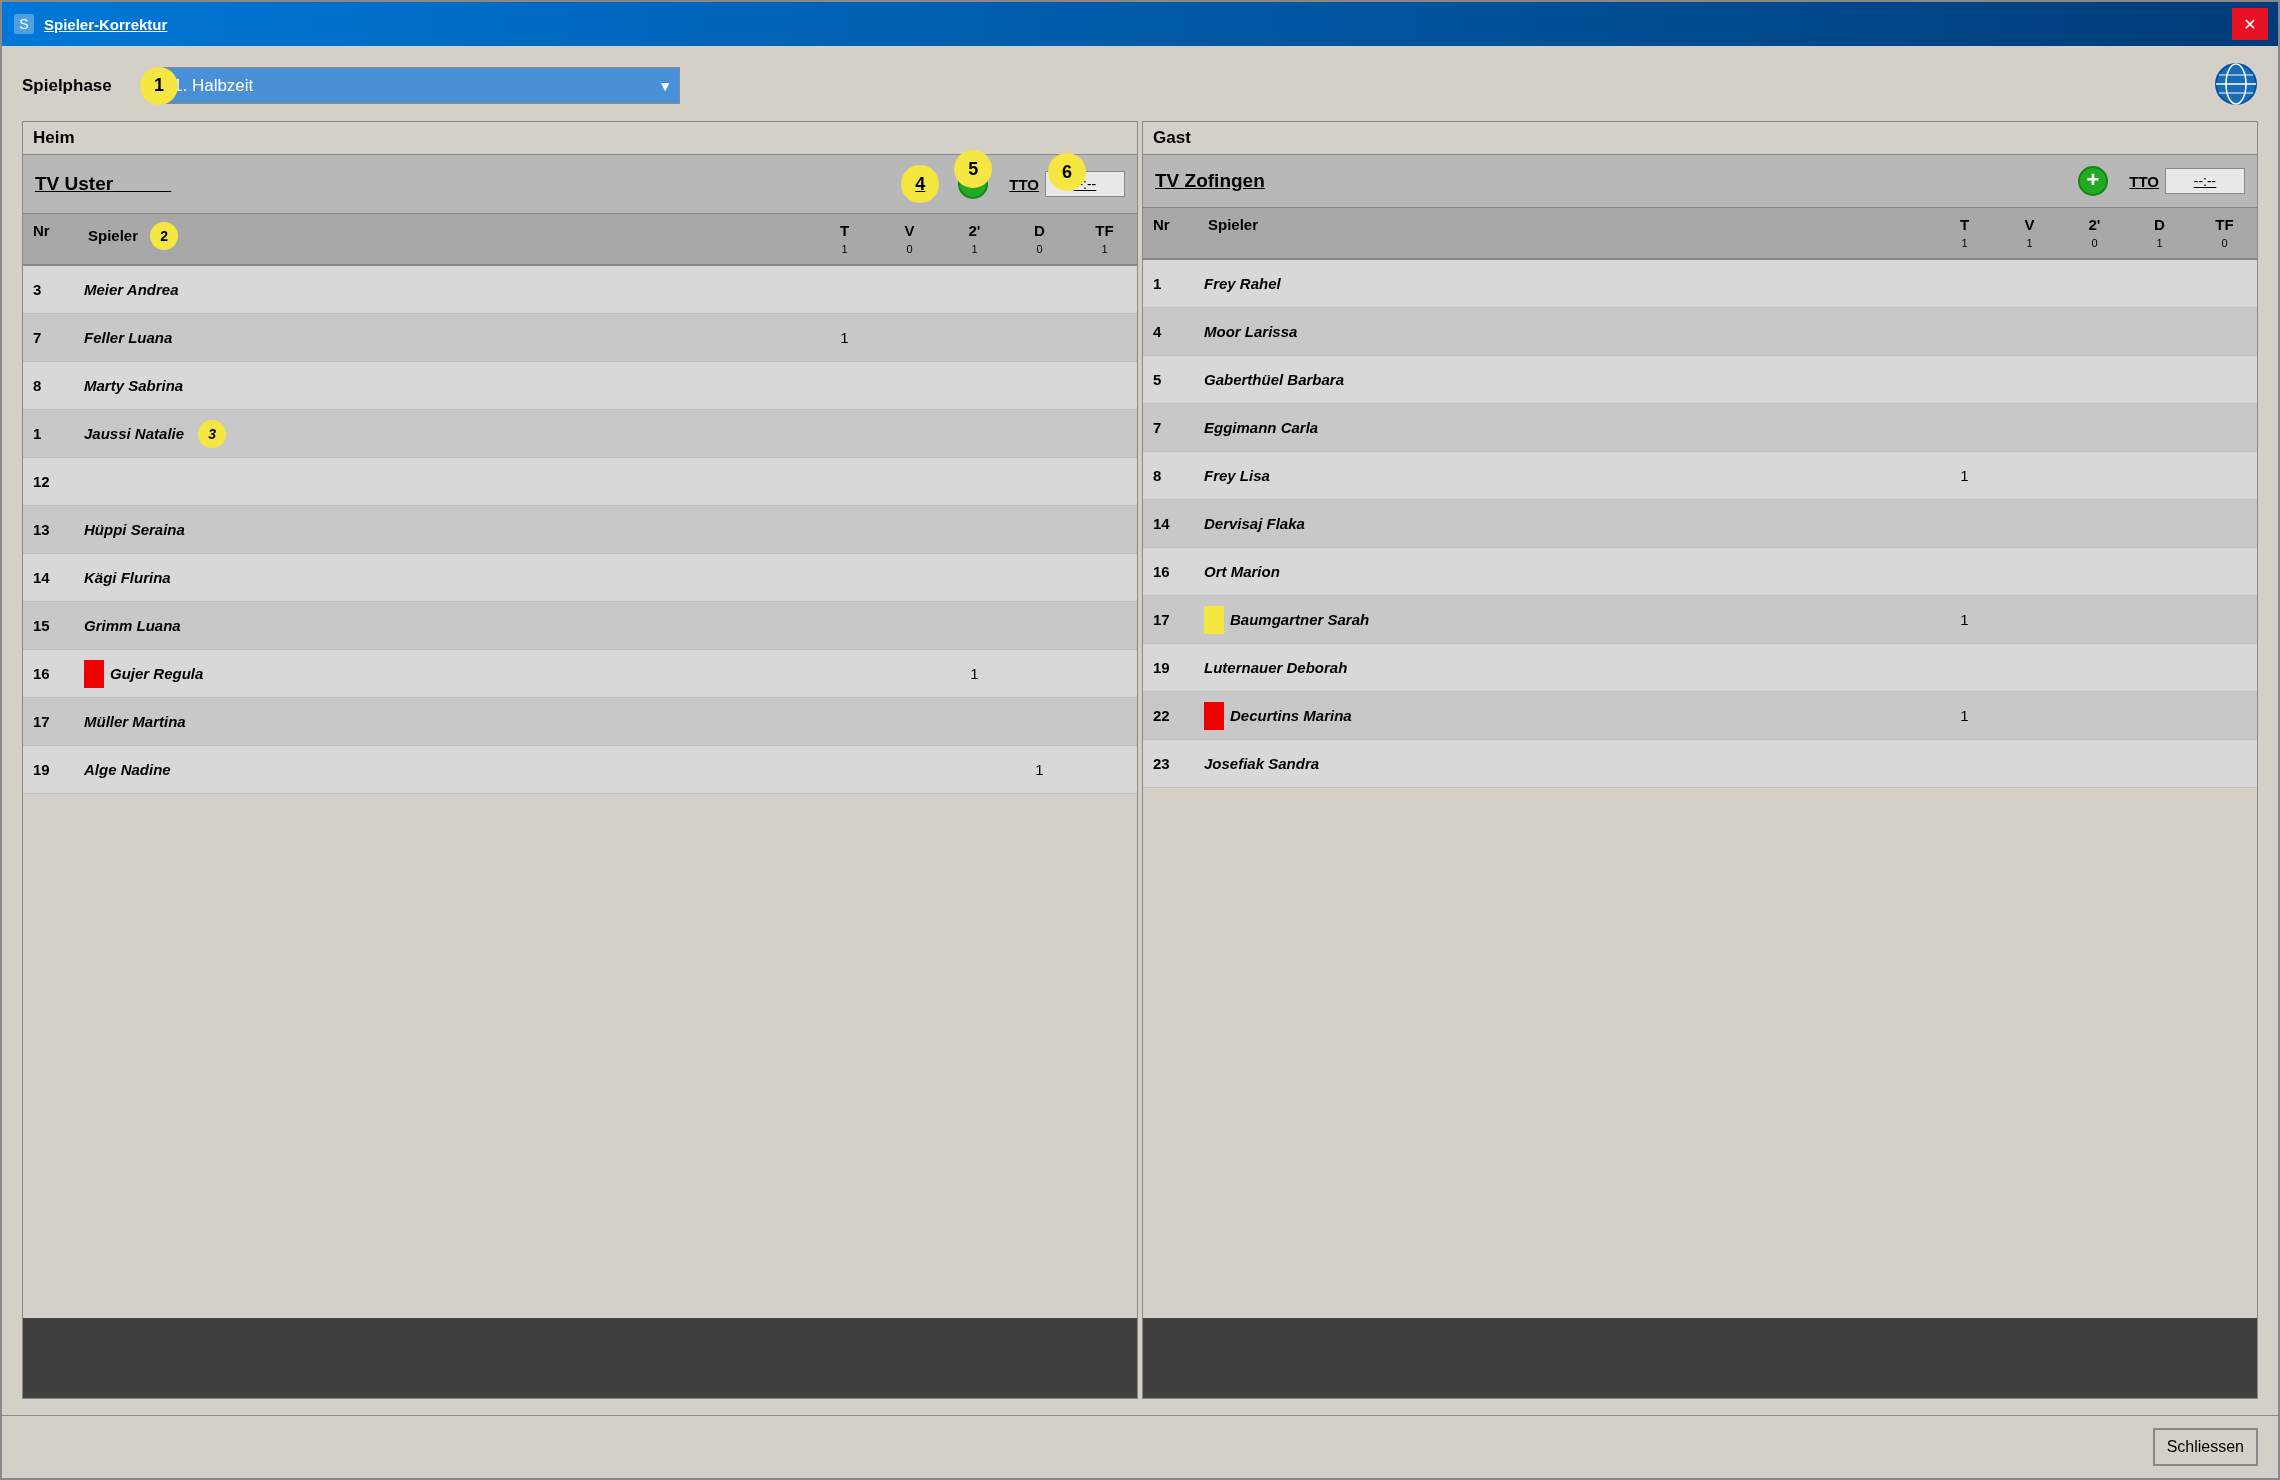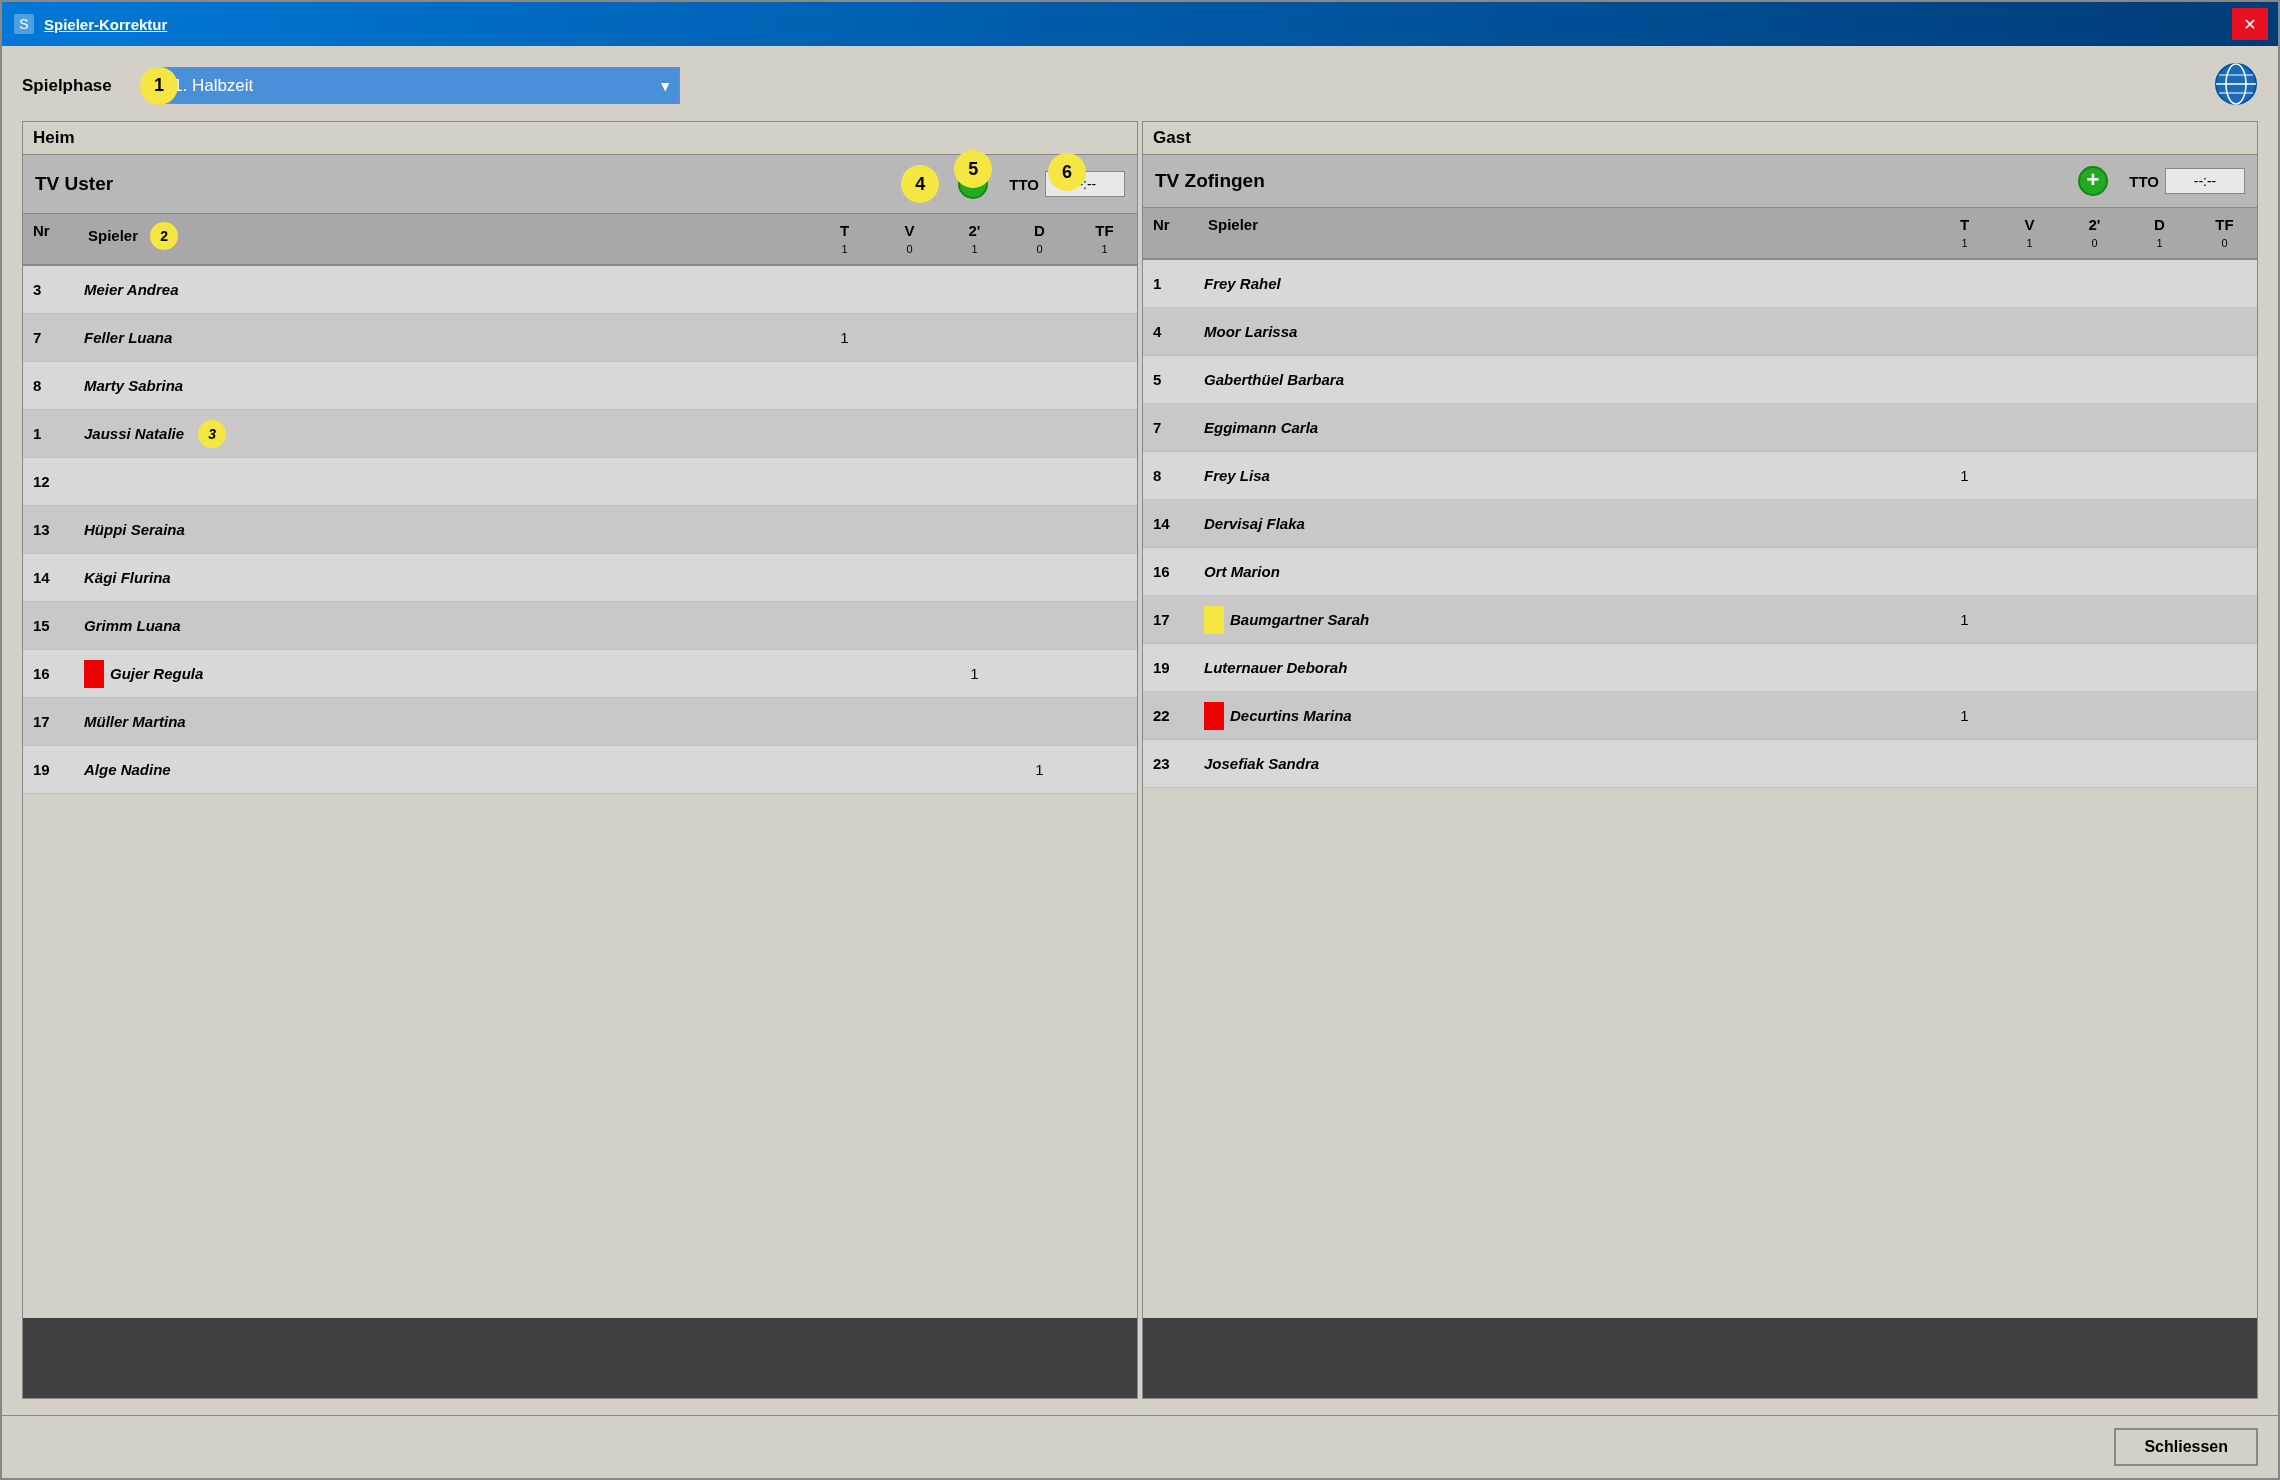--- a/index.html
+++ b/index.html
@@ -129,20 +129,21 @@
       font-weight: bold;
       border-bottom: 1px solid #888;
     }
     .team-name-row {
       background: #b8b8b8;
       padding: 10px 12px;
       display: flex;
       align-items: center;
       gap: 10px;
       border-bottom: 1px solid #888;
+      text-decoration: underline;
     }
     .team-name {
       font-size: 19px;
       font-weight: bold;
       flex: 1;
     }
     .add-btn {
       background: none;
       border: none;
       cursor: pointer;
@@ -252,24 +253,24 @@
     .bottom-bar {
       padding: 12px 20px;
       display: flex;
       justify-content: flex-end;
       background: #d4d0c8;
       border-top: 1px solid #888;
     }
     .schliessen-btn {
       background: #d4d0c8;
       border: 2px solid #888;
-      padding: 8px 28px;
+      padding: 8px 12px;
       font-size: 16px;
       cursor: pointer;
-      font-weight: bold;
+      font-weight: normal;
     }
   </style>
 </head>
 <body>
 
 <div class="window">
 
   <div class="title-bar">
     <div class="title-bar-left">
       <svg class="title-icon" viewBox="0 0 24 24" fill="white">

